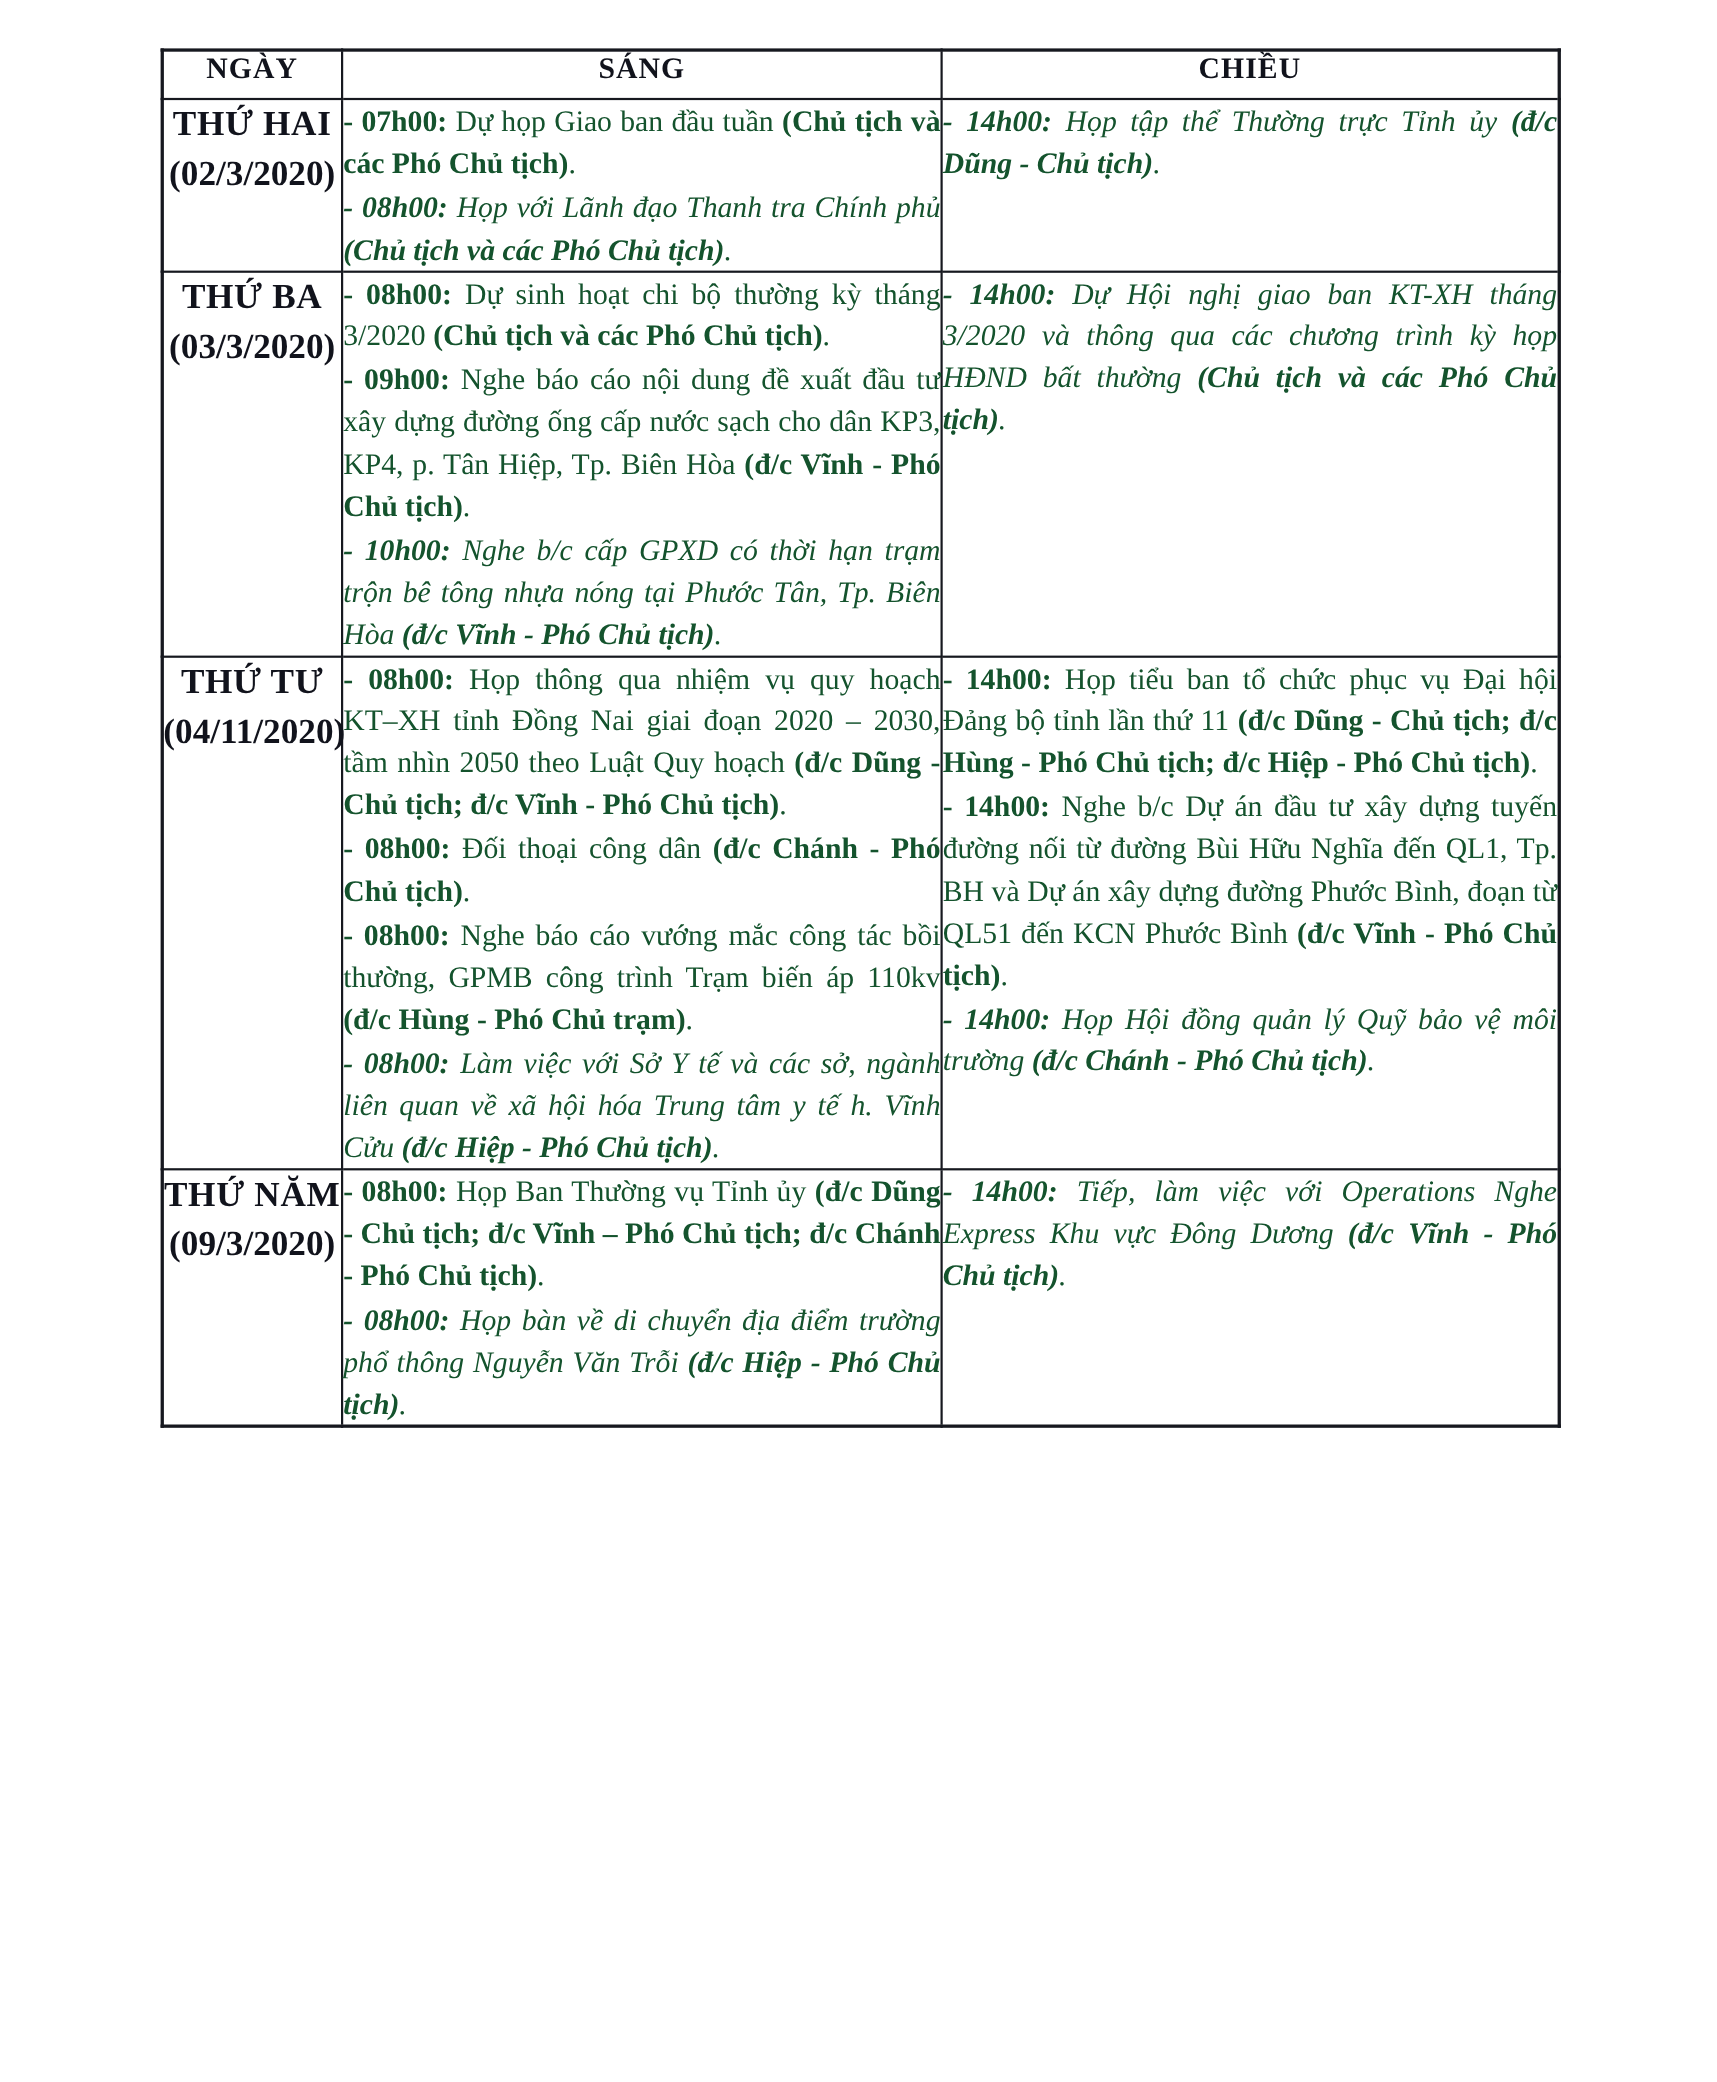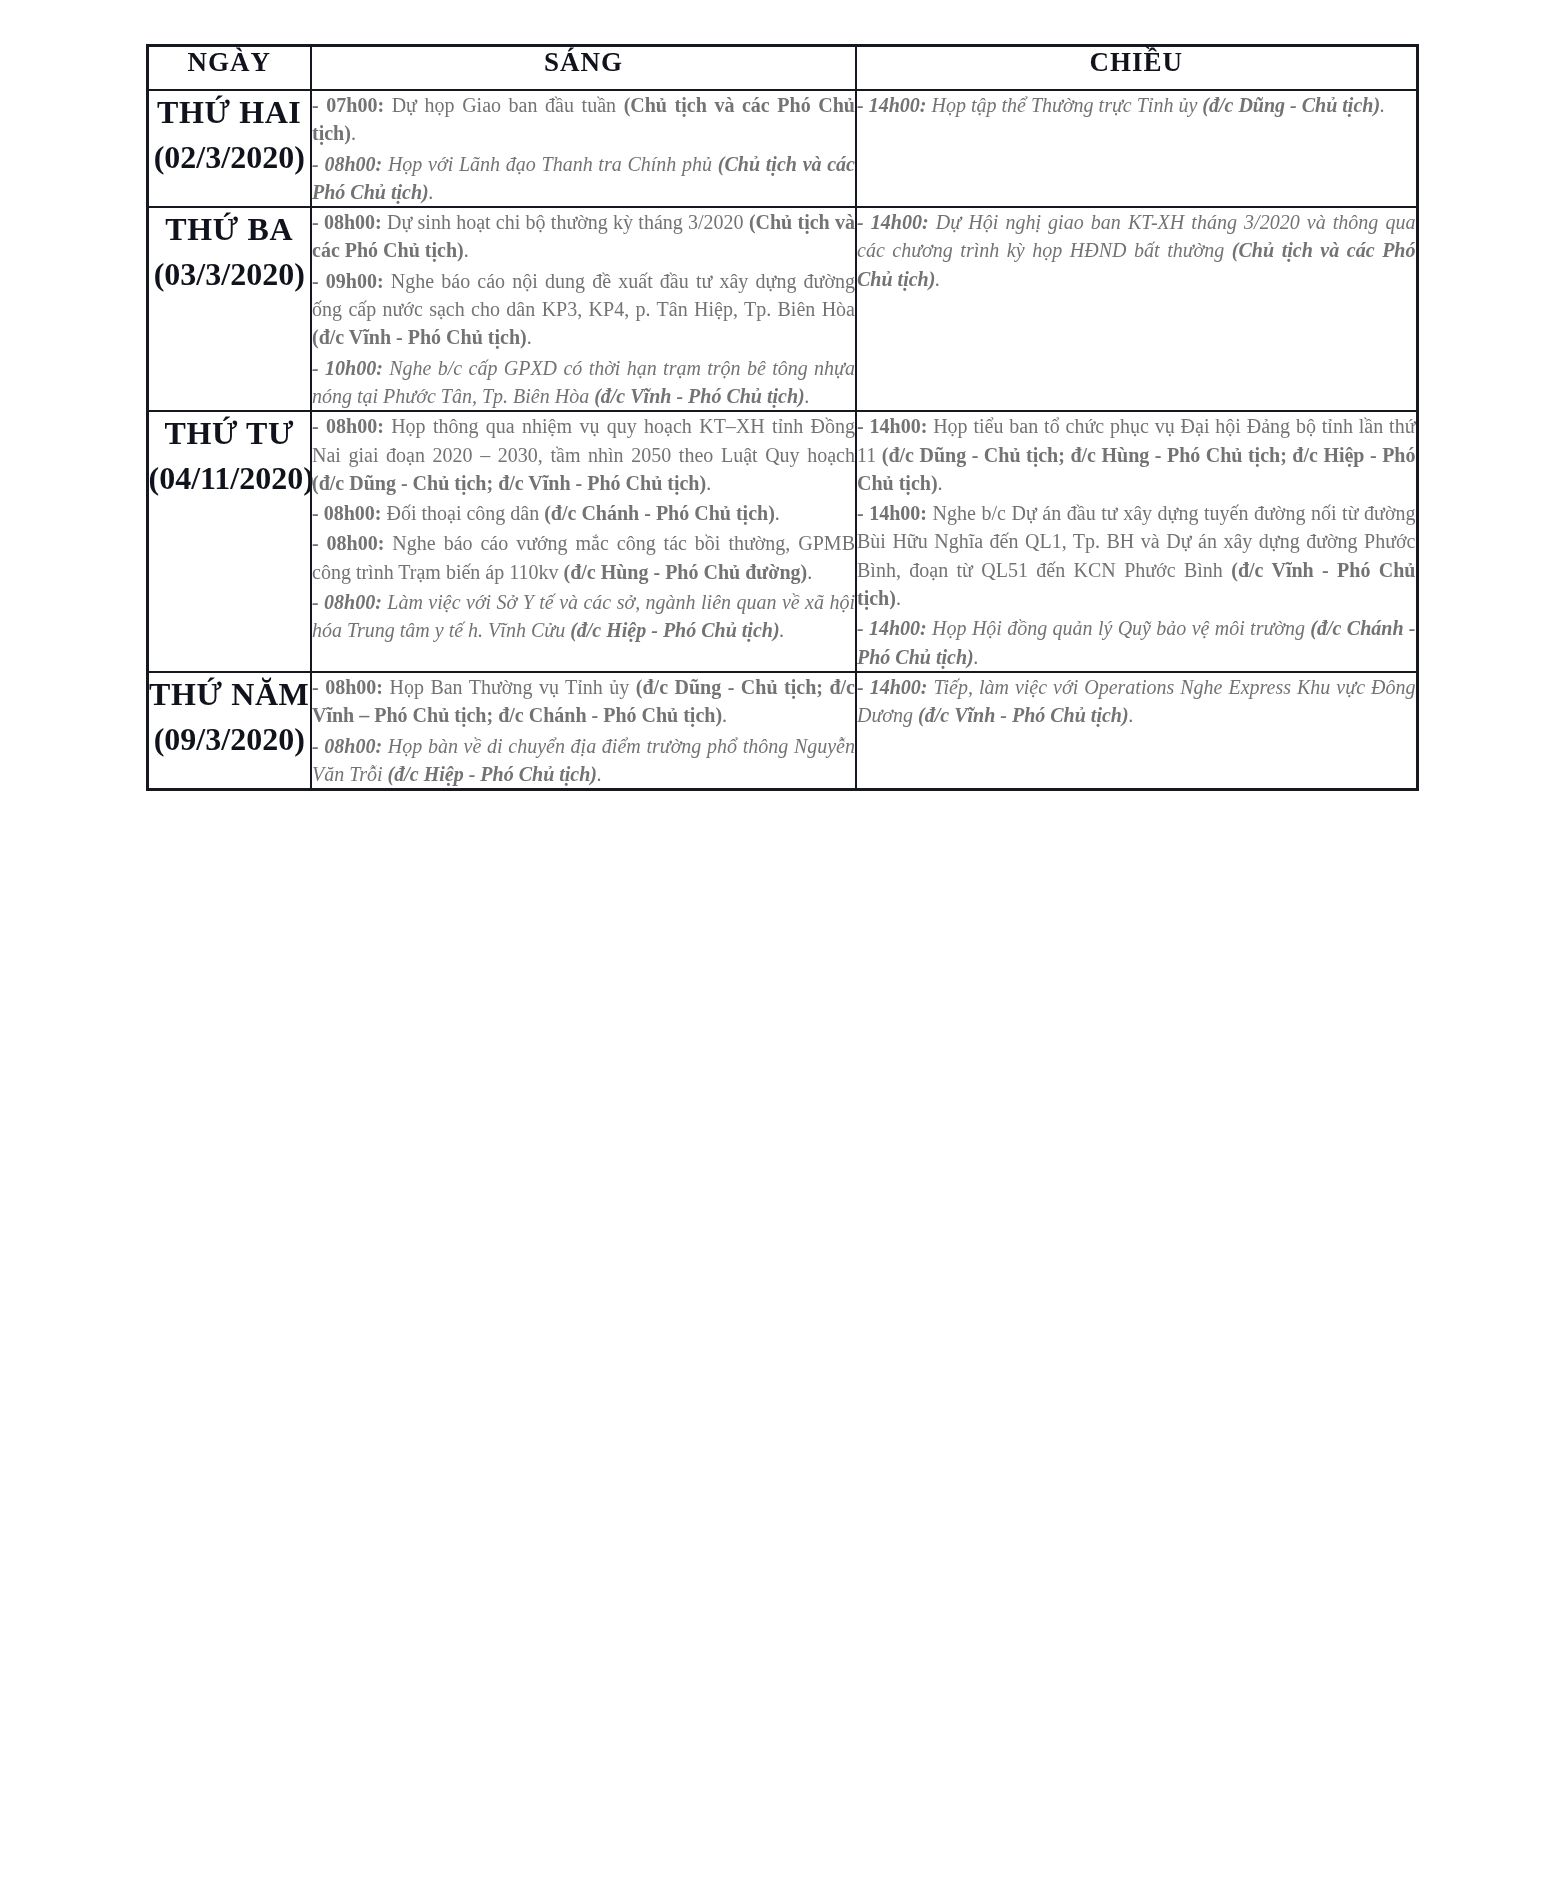--- a/index.html
+++ b/index.html
@@ -97,26 +97,26 @@
     padding: 6px 2px;
     color: #11131c;
   }
   .daycell .dayname { display: block; letter-spacing: 0.6px; }
   .daycell .daydate { display: block; margin-top: 2px; }
 
   .itemcell {
     padding: 9px 11px 12px 12px;
   }
   .sched-item {
-    font-size: 20px;
+    font-size: 27px;
     line-height: 1.415;
     text-align: justify;
     text-justify: inter-word;
     margin: 0 0 2px 0;
-    color: #737373;
+    color: #14532d;
     hyphens: none;
   }
   .sched-item:last-child { margin-bottom: 0; font-style: italic; }
   .sched-item .t { font-weight: bold; }
   .sched-item .who { font-weight: bold; }
 
   
   .sched-item { text-align-last: left; }
 </style>
 </head>
@@ -168,21 +168,21 @@
             </td>
           </tr>
           <tr>
             <td class="daycell">
               <span class="dayname">THỨ TƯ</span>
               <span class="daydate">(04/11/2020)</span>
             </td>
             <td class="itemcell">
               <p class="sched-item"><span class="t">- 08h00:</span><span> Họp thông qua nhiệm vụ quy hoạch KT–XH tỉnh Đồng Nai giai đoạn 2020 – 2030, tầm nhìn 2050 theo Luật Quy hoạch </span><span class="who">(đ/c Dũng - Chủ tịch; đ/c Vĩnh - Phó Chủ tịch)</span><span>.</span></p>
               <p class="sched-item"><span class="t">- 08h00:</span><span> Đối thoại công dân </span><span class="who">(đ/c Chánh - Phó Chủ tịch)</span><span>.</span></p>
-              <p class="sched-item"><span class="t">- 08h00:</span><span> Nghe báo cáo vướng mắc công tác bồi thường, GPMB công trình Trạm biến áp 110kv </span><span class="who">(đ/c Hùng - Phó Chủ đường)</span><span>.</span></p>
+              <p class="sched-item"><span class="t">- 08h00:</span><span> Nghe báo cáo vướng mắc công tác bồi thường, GPMB công trình Trạm biến áp 110kv </span><span class="who">(đ/c Hùng - Phó Chủ trạm)</span><span>.</span></p>
               <p class="sched-item"><span class="t">- 08h00:</span><span> Làm việc với Sở Y tế và các sở, ngành liên quan về xã hội hóa Trung tâm y tế h. Vĩnh Cửu </span><span class="who">(đ/c Hiệp - Phó Chủ tịch)</span><span>.</span></p>
             </td>
             <td class="itemcell">
               <p class="sched-item"><span class="t">- 14h00:</span><span> Họp tiểu ban tổ chức phục vụ Đại hội Đảng bộ tỉnh lần thứ 11 </span><span class="who">(đ/c Dũng - Chủ tịch; đ/c Hùng - Phó Chủ tịch; đ/c Hiệp - Phó Chủ tịch)</span><span>.</span></p>
               <p class="sched-item"><span class="t">- 14h00:</span><span> Nghe b/c Dự án đầu tư xây dựng tuyến đường nối từ đường Bùi Hữu Nghĩa đến QL1, Tp. BH và Dự án xây dựng đường Phước Bình, đoạn từ QL51 đến KCN Phước Bình </span><span class="who">(đ/c Vĩnh - Phó Chủ tịch)</span><span>.</span></p>
               <p class="sched-item"><span class="t">- 14h00:</span><span> Họp Hội đồng quản lý Quỹ bảo vệ môi trường </span><span class="who">(đ/c Chánh - Phó Chủ tịch)</span><span>.</span></p>
             </td>
           </tr>
           <tr>
             <td class="daycell">

